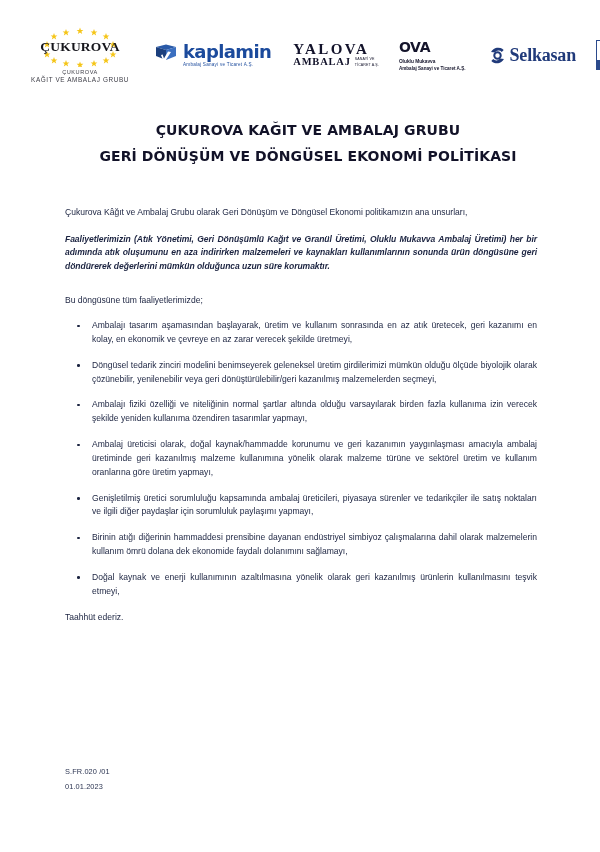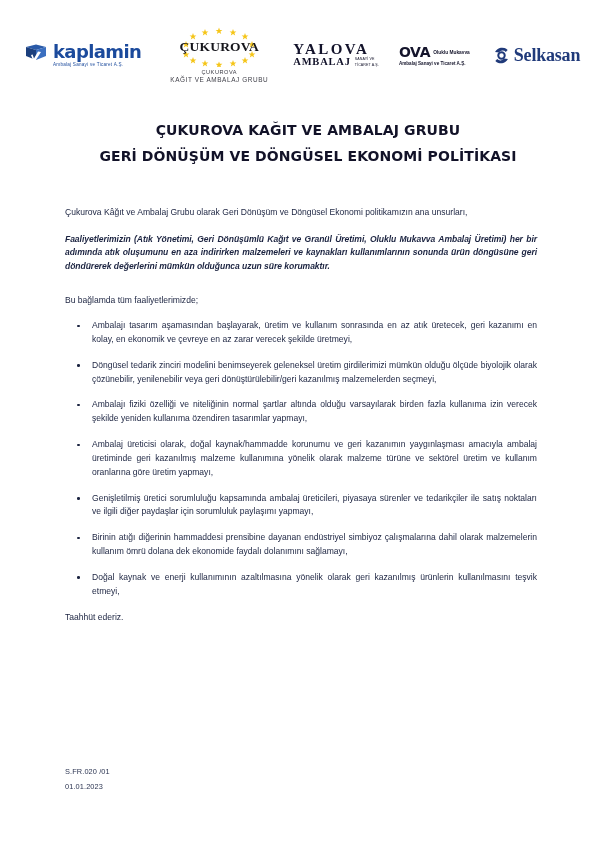--- a/index.html
+++ b/index.html
@@ -120,21 +120,21 @@
     font-size: 3.6px;
     color: #12122a;
     line-height: 1.25;
     letter-spacing: .1px;
     white-space: nowrap;
     padding-bottom: 1px;
   }
 
   
   .logo-ova { align-items: flex-start; margin-right: 22px; }
-  .ova-row { display: flex; align-items: center; gap: 3px; }
+  .ova-row { display: flex; align-items: flex-start; gap: 3px; flex-direction: column; }
   .ova-word {
     font-family: "DejaVu Sans", sans-serif;
     font-weight: 700;
     font-size: 14px;
     color: #14142b;
     letter-spacing: -.3px;
     line-height: 1;
   }
   .ova-tag {
     font-size: 4.8px;
@@ -259,33 +259,20 @@
     font-size: 7.4px;
     color: #2c3552;
     line-height: 2.05;
     letter-spacing: .1px;
   }
 </style>
 </head>
 <body>
 
 <div class="logo-bar">
-
-  <div class="logo logo-kaplamin">
-    <svg width="24" height="24" viewBox="0 0 24 24">
-      <polygon points="2,4 12,1.5 22,4 12,7" fill="#2a5aa8"></polygon>
-      <polygon points="2,4 12,7 12,17 2,13" fill="#1b3f7d"></polygon>
-      <polygon points="12,7 22,4 22,13 12,17" fill="#3b6fc0"></polygon>
-      <polygon points="7,12 10,20 17,9 14,8.5 10,15.5 8.6,11.4" fill="#ffffff"></polygon>
-    </svg>
-    <div class="kap-text">
-      <span class="kap-word">kaplamin</span>
-      <span class="kap-sub">Ambalaj Sanayi ve Ticaret A.Ş.</span>
-    </div>
-  </div>
 
   <div class="logo logo-cukurova">
     <div class="cuk-emblem">
       <svg class="cuk-stars" viewBox="0 0 104 40">
         <g fill="#f5c518">
           <polygon points="38,2 38.9,4.4 41.4,4.4 39.4,6 40.2,8.4 38,7 35.8,8.4 36.6,6 34.6,4.4 37.1,4.4"></polygon>
           <polygon points="52,0.6 52.9,3 55.4,3 53.4,4.6 54.2,7 52,5.6 49.8,7 50.6,4.6 48.6,3 51.1,3"></polygon>
           <polygon points="66,2 66.9,4.4 69.4,4.4 67.4,6 68.2,8.4 66,7 63.8,8.4 64.6,6 62.6,4.4 65.1,4.4"></polygon>
           <polygon points="26,6 26.9,8.4 29.4,8.4 27.4,10 28.2,12.4 26,11 23.8,12.4 24.6,10 22.6,8.4 25.1,8.4"></polygon>
           <polygon points="78,6 78.9,8.4 81.4,8.4 79.4,10 80.2,12.4 78,11 75.8,12.4 76.6,10 74.6,8.4 77.1,8.4"></polygon>
@@ -299,20 +286,33 @@
           <polygon points="52,34.4 52.9,36.8 55.4,36.8 53.4,38.4 54.2,40.8 52,39.4 49.8,40.8 50.6,38.4 48.6,36.8 51.1,36.8"></polygon>
           <polygon points="66,33 66.9,35.4 69.4,35.4 67.4,37 68.2,39.4 66,38 63.8,39.4 64.6,37 62.6,35.4 65.1,35.4"></polygon>
         </g>
       </svg>
       <span class="cuk-word">ÇUKUROVA</span>
     </div>
     <span class="cuk-sub1">ÇUKUROVA</span>
     <span class="cuk-sub2">KAĞIT VE AMBALAJ GRUBU</span>
   </div>
 
+  <div class="logo logo-kaplamin">
+    <svg width="24" height="24" viewBox="0 0 24 24">
+      <polygon points="2,4 12,1.5 22,4 12,7" fill="#2a5aa8"></polygon>
+      <polygon points="2,4 12,7 12,17 2,13" fill="#1b3f7d"></polygon>
+      <polygon points="12,7 22,4 22,13 12,17" fill="#3b6fc0"></polygon>
+      <polygon points="7,12 10,20 17,9 14,8.5 10,15.5 8.6,11.4" fill="#ffffff"></polygon>
+    </svg>
+    <div class="kap-text">
+      <span class="kap-word">kaplamin</span>
+      <span class="kap-sub">Ambalaj Sanayi ve Ticaret A.Ş.</span>
+    </div>
+  </div>
+
   <div class="logo logo-yalova">
     <span class="yal-word">YALOVA</span>
     <div class="yal-row">
       <span class="yal-amb">AMBALAJ</span>
       <div>
         <div class="yal-tiny">SANAYİ VE</div>
         <div class="yal-tiny">TİCARET A.Ş.</div>
       </div>
     </div>
   </div>
@@ -350,21 +350,21 @@
   <div class="line">ÇUKUROVA KAĞIT VE AMBALAJ GRUBU</div>
   <div class="line">GERİ DÖNÜŞÜM VE DÖNGÜSEL EKONOMİ POLİTİKASI</div>
 </div>
 
 <div class="content">
 
   <p class="para">Çukurova Kâğıt ve Ambalaj Grubu olarak Geri Dönüşüm ve Döngüsel Ekonomi politikamızın ana unsurları,</p>
 
   <p class="para-italic">Faaliyetlerimizin (Atık Yönetimi, Geri Dönüşümlü Kağıt ve Granül Üretimi, Oluklu Mukavva Ambalaj Üretimi) her bir adımında atık oluşumunu en aza indirirken malzemeleri ve kaynakları kullanımlarının sonunda ürün döngüsüne geri döndürerek değerlerini mümkün olduğunca uzun süre korumaktır.</p>
 
-  <p class="lead-in">Bu bağlamda tüm faaliyetlerimizde;</p>
+  <p class="lead-in">Bu döngüsüne tüm faaliyetlerimizde;</p>
 
   <ul class="policy-list">
     <li>Ambalajı tasarım aşamasından başlayarak, üretim ve kullanım sonrasında en az atık üretecek, geri kazanımı en kolay, en ekonomik ve çevreye en az zarar verecek şekilde üretmeyi,</li>
     <li>Döngüsel tedarik zinciri modelini benimseyerek geleneksel üretim girdilerimizi mümkün olduğu ölçüde biyolojik olarak çözünebilir, yenilenebilir veya geri dönüştürülebilir/geri kazanılmış malzemelerden seçmeyi,</li>
     <li>Ambalajı fiziki özelliği ve niteliğinin normal şartlar altında olduğu varsayılarak birden fazla kullanıma izin verecek şekilde yeniden kullanıma özendiren tasarımlar yapmayı,</li>
     <li>Ambalaj üreticisi olarak, doğal kaynak/hammadde korunumu ve geri kazanımın yaygınlaşması amacıyla ambalaj üretiminde geri kazanılmış malzeme kullanımına yönelik olarak malzeme türüne ve sektörel üretim ve kullanım oranlarına göre üretim yapmayı,</li>
     <li>Genişletilmiş üretici sorumluluğu kapsamında ambalaj üreticileri, piyasaya sürenler ve tedarikçiler ile satış noktaları ve ilgili diğer paydaşlar için sorumluluk paylaşımı yapmayı,</li>
     <li>Birinin atığı diğerinin hammaddesi prensibine dayanan endüstriyel simbiyoz çalışmalarına dahil olarak malzemelerin kullanım ömrü dolana dek ekonomide faydalı dolanımını sağlamayı,</li>
     <li>Doğal kaynak ve enerji kullanımının azaltılmasına yönelik olarak geri kazanılmış ürünlerin kullanılmasını teşvik etmeyi,</li>
   </ul>

